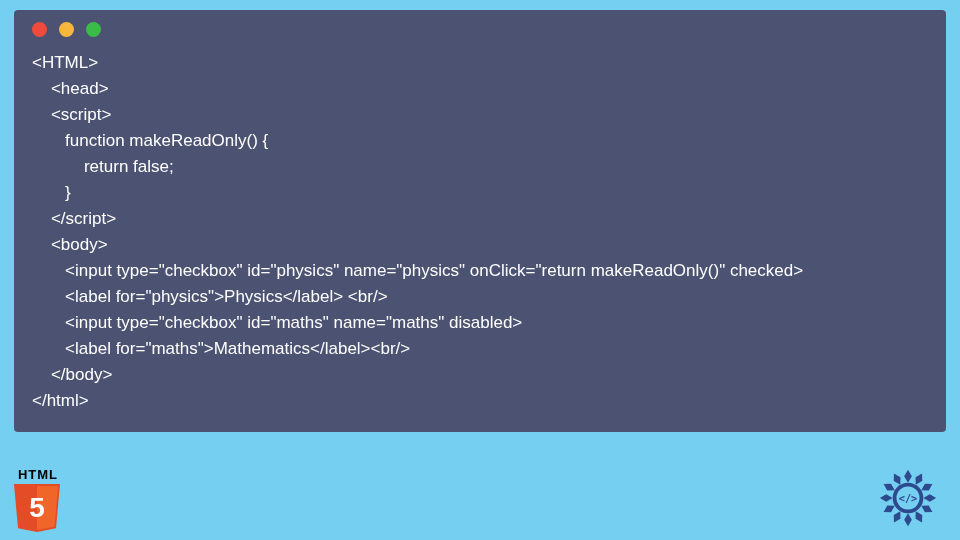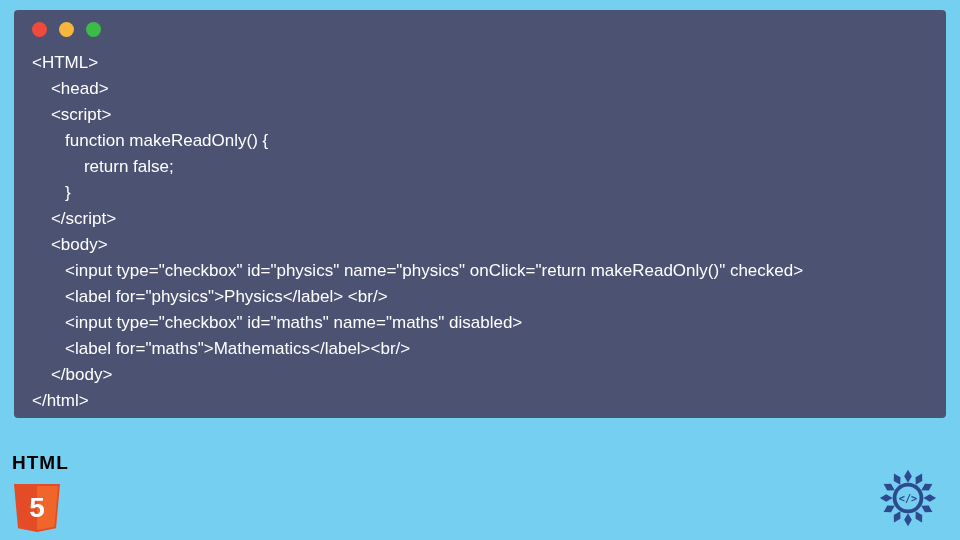--- a/index.html
+++ b/index.html
@@ -11,20 +11,21 @@
     position: relative;
     overflow: hidden;
   }
   .code-window {
     position: absolute;
     top: 10px;
     left: 14px;
     right: 14px;
     background: #4c5372;
     border-radius: 4px;
+    padding-bottom: 14px;
   }
   .title-bar {
     height: 38px;
     display: flex;
     align-items: center;
     padding-left: 18px;
     gap: 12px;
   }
   .dot {
     width: 15px;
@@ -45,24 +46,24 @@
   .html5-logo {
     position: absolute;
     left: 12px;
     bottom: 8px;
     width: 52px;
     text-align: center;
   }
   .html5-label {
     font-family: Arial, sans-serif;
     font-weight: bold;
-    font-size: 19px;
+    font-size: 13px;
     letter-spacing: 1px;
     color: #000;
-    margin-bottom: 10px;
+    margin-bottom: 2px;
   }
   .shield {
     width: 50px;
     height: 48px;
     position: relative;
   }
   .shield-bg {
     position: absolute;
     inset: 0;
     background: #e34c26;

